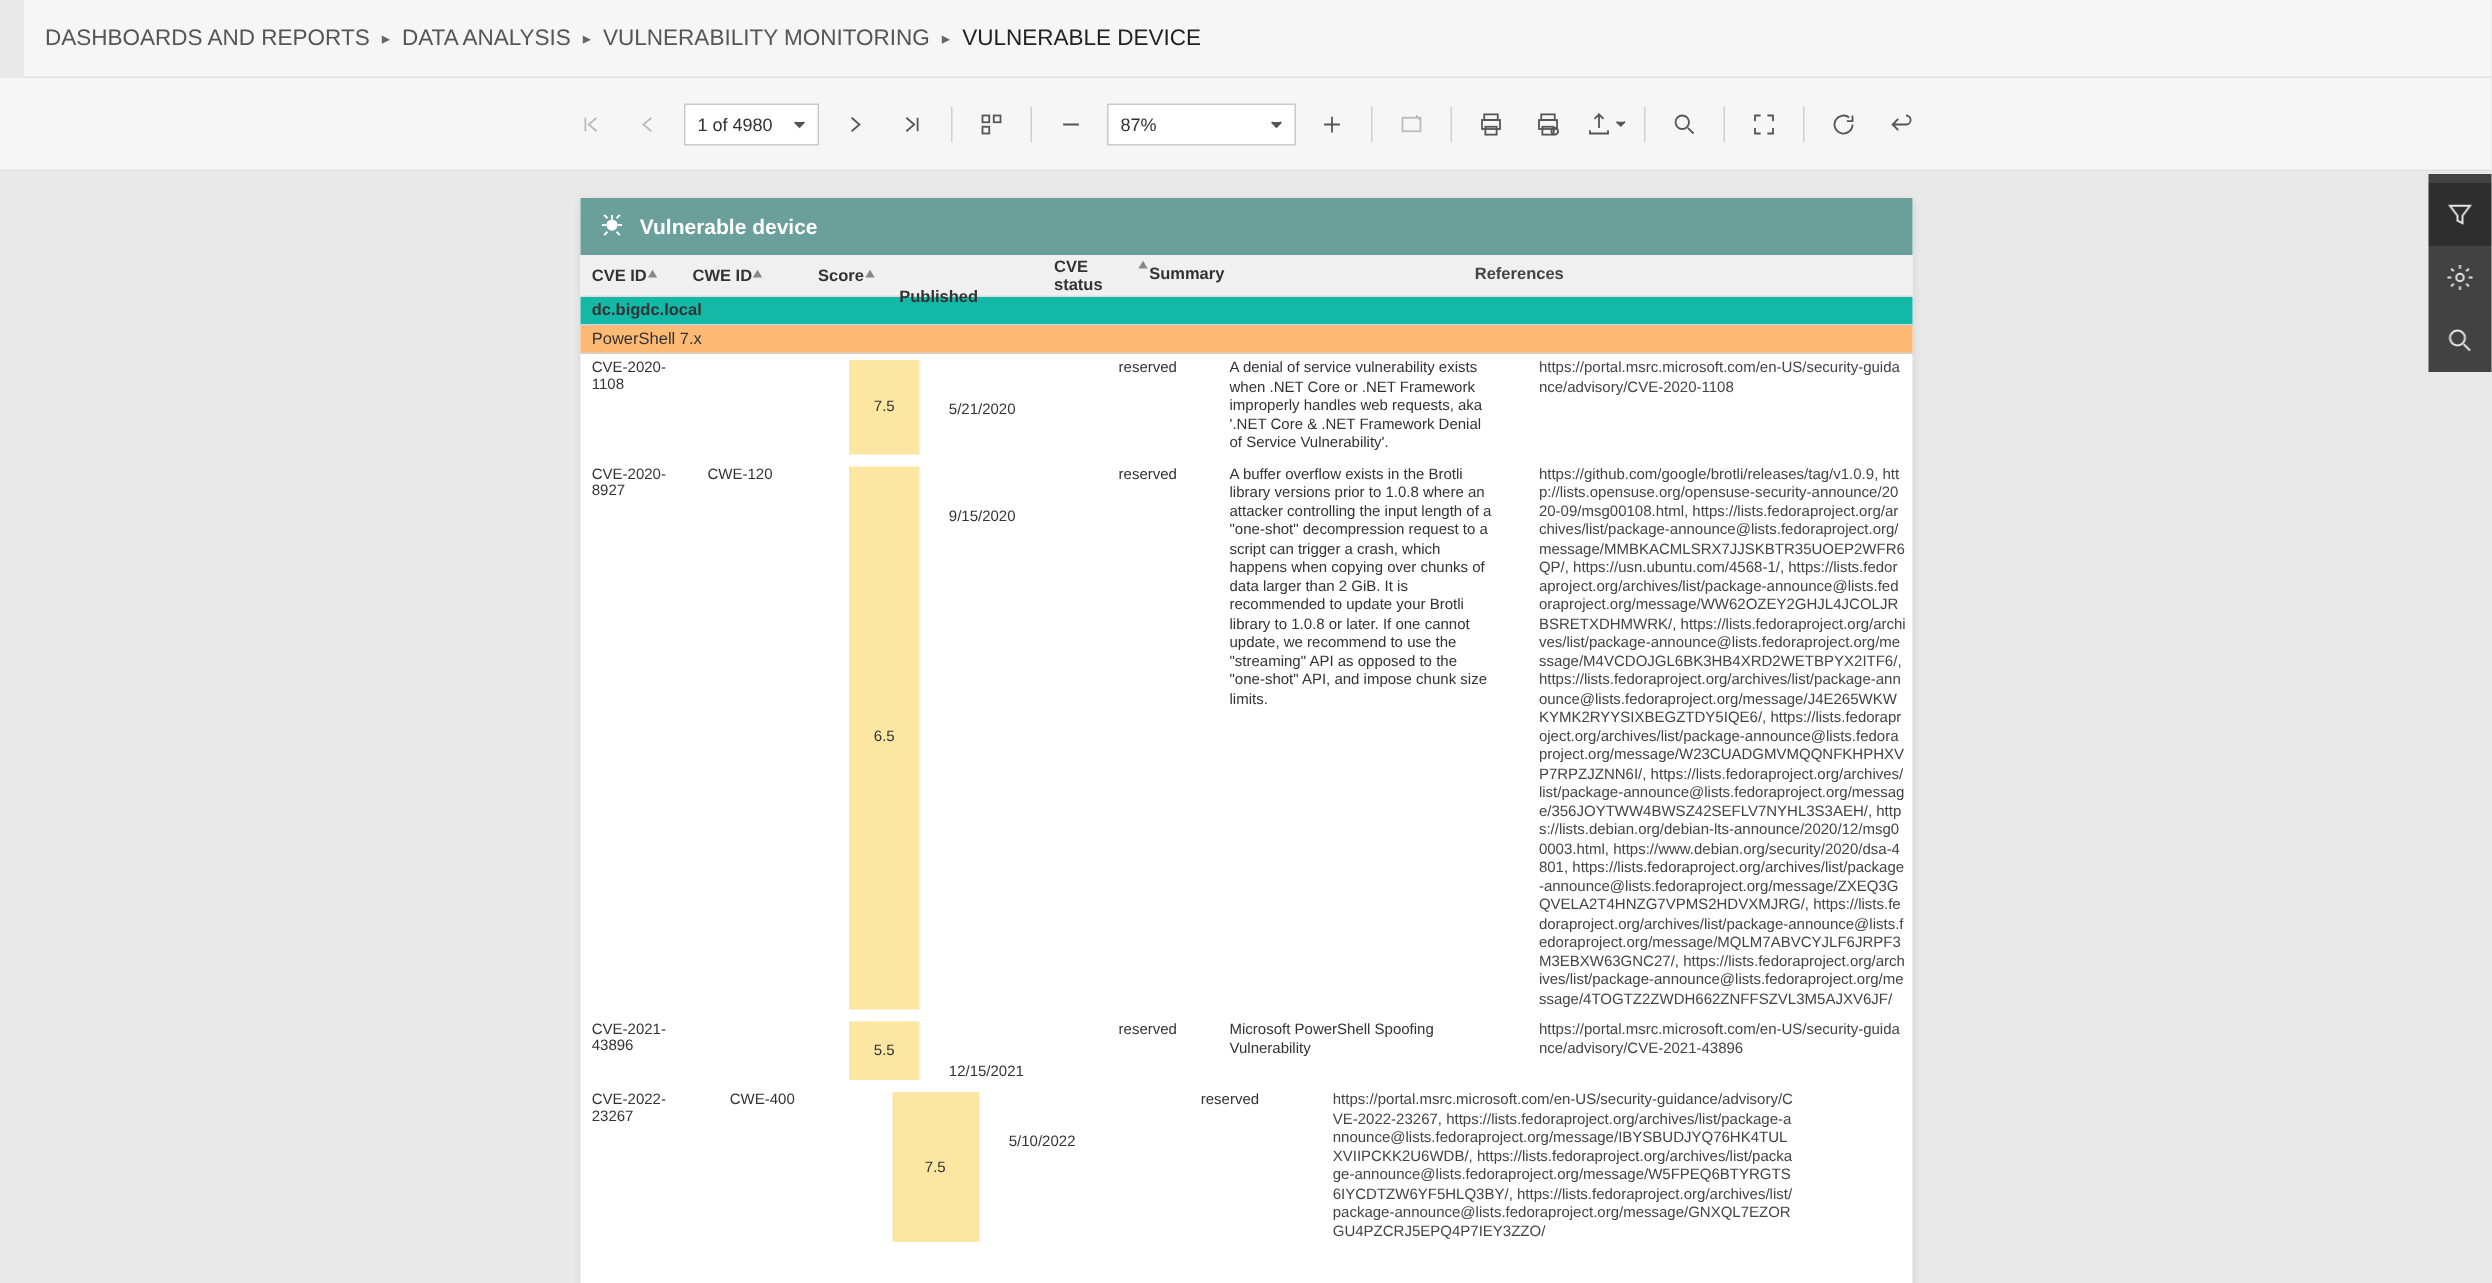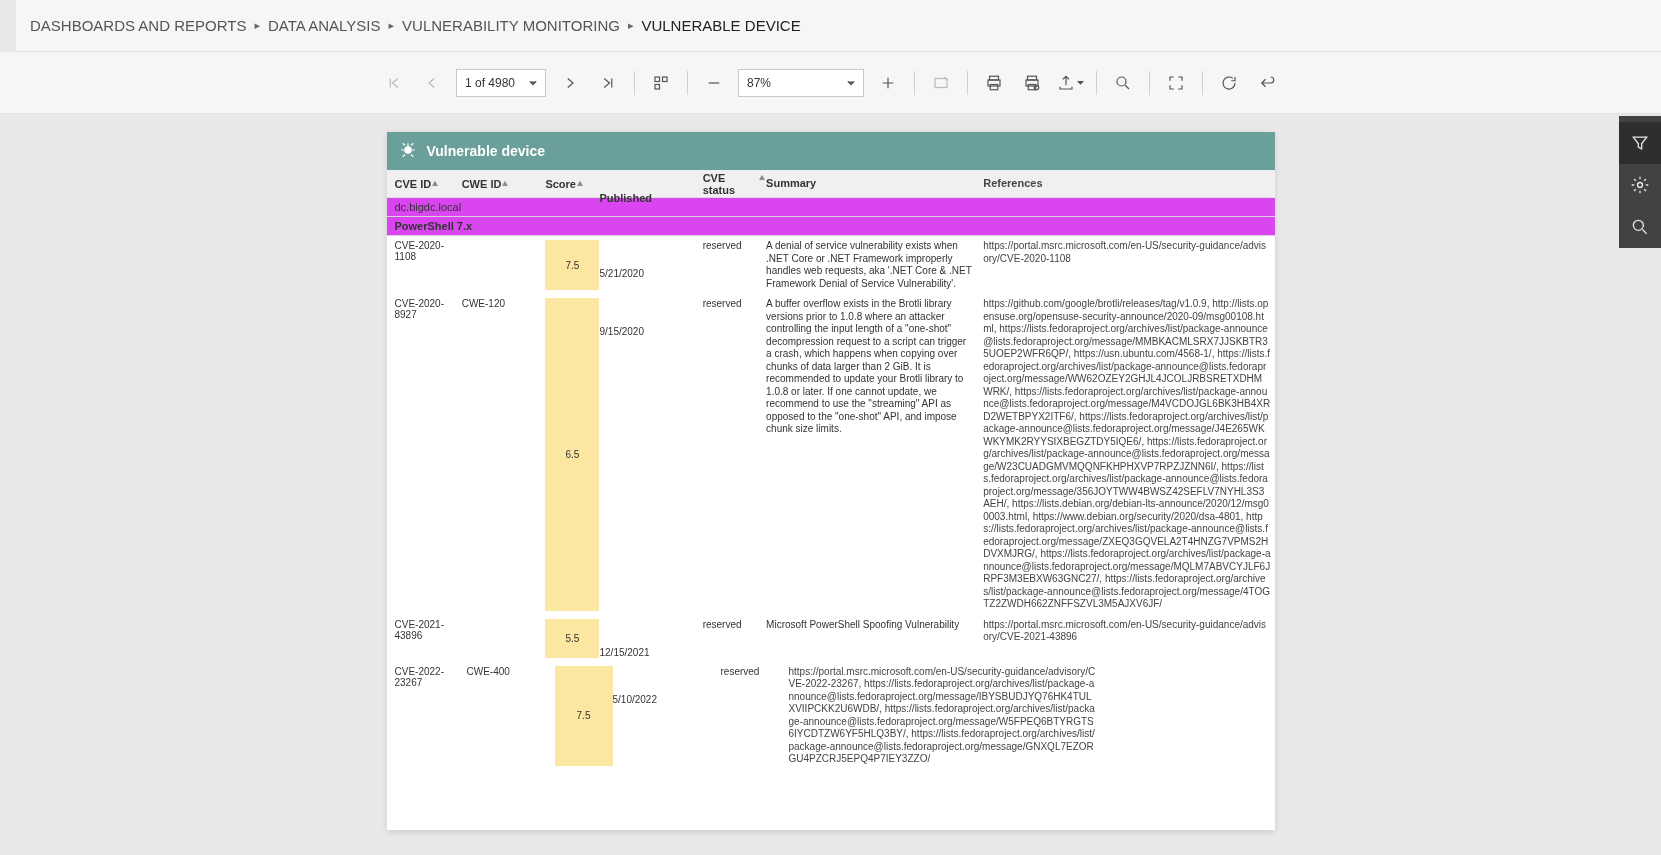--- a/index.html
+++ b/index.html
@@ -23,25 +23,25 @@
 
 .workspace { display: flex; justify-content: center; padding: 18px 0 32px; }
 .report { width: 888px; background: #fff; box-shadow: 0 2px 6px rgba(0,0,0,.12); }
 
 .report-header { background: #6a9f9a; color: #fff; height: 38px; display: flex; align-items: center; padding: 0 12px; font-size: 14px; font-weight: 600; gap: 10px; }
 .report-header svg { width: 18px; height: 18px; fill: #fff; }
 
 .col-header { background: #f0f0f0; border-bottom: 1px solid #ddd; display: flex; padding: 0 4px; height: 28px; align-items: center; font-size: 11px; font-weight: 600; color: #333; }
 .col-header .c { display: flex; align-items: flex-start; gap: 0; }
 .sort-ic svg { width: 8px; height: 8px; stroke: #888; fill: #888; }
-.group-row { background: #d946ef; padding: 3px 8px; font-size: 11px; font-weight: 400; border-bottom: 1px solid #d4d4d4; }
-.group-row.sub { background: #d946ef; padding-left: 8px; font-weight: 700; }
+.group-row { background: #14b8a6; padding: 3px 8px; font-size: 11px; font-weight: 700; border-bottom: 1px solid #d4d4d4; }
+.group-row.sub { background: #fdba74; padding-left: 8px; font-weight: 400; }
 
 .data-body { padding-bottom: 60px; }
-.data-row { display: flex; padding: 4px 4px; font-size: 10px; color: #333; border-bottom: 0px solid #eee; }
+.data-row { display: flex; padding: 4px 4px; font-size: 10px; color: #333; border-bottom: 0px solid #eee; gap: 20px; }
 .score-cell { background: #fbe7a1; text-align: center; display: flex; align-items: center; justify-content: center; }
 
 .c-cve { width: 76px; padding-left: 4px; }
 .c-cwe { width: 64px; }
 .c-score { width: 58px; margin-left: 24px; }
 .c-pub { width: 72px; margin-top: 28px; }
 .c-status { width: 68px; margin-left: 36px; }
 .c-sum { width: 232px; padding-right: 10px; line-height: 1.25; }
 .c-ref { width: 308px; line-height: 1.25; word-break: break-all; color: #444; }
 

